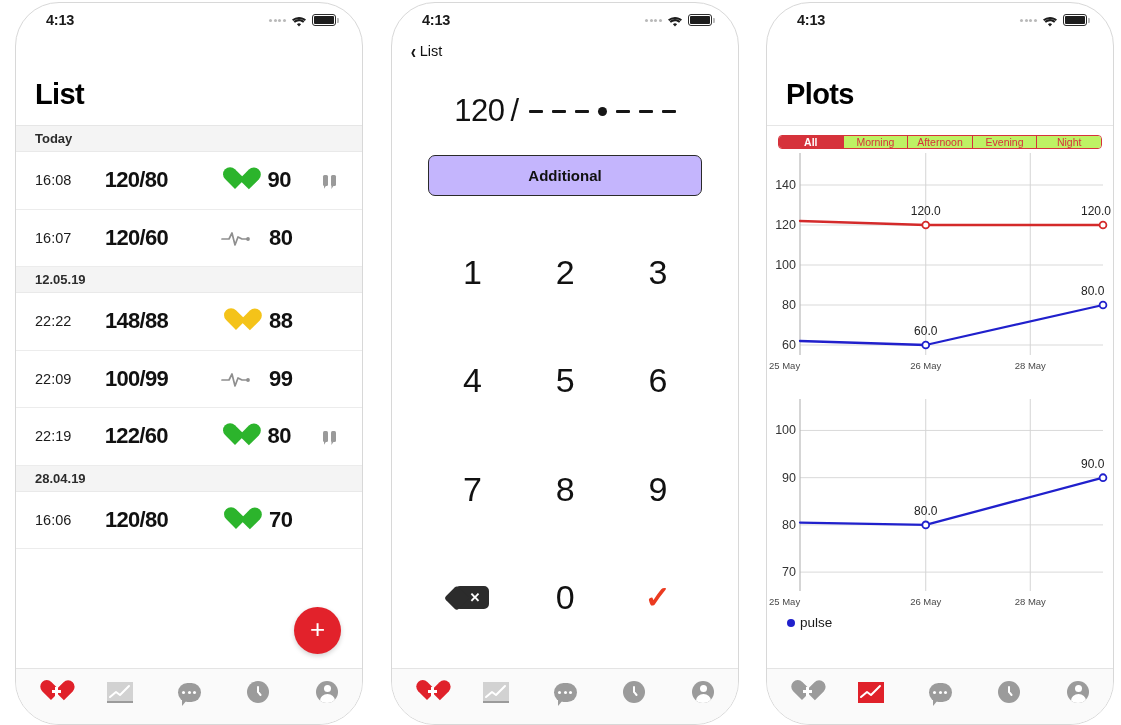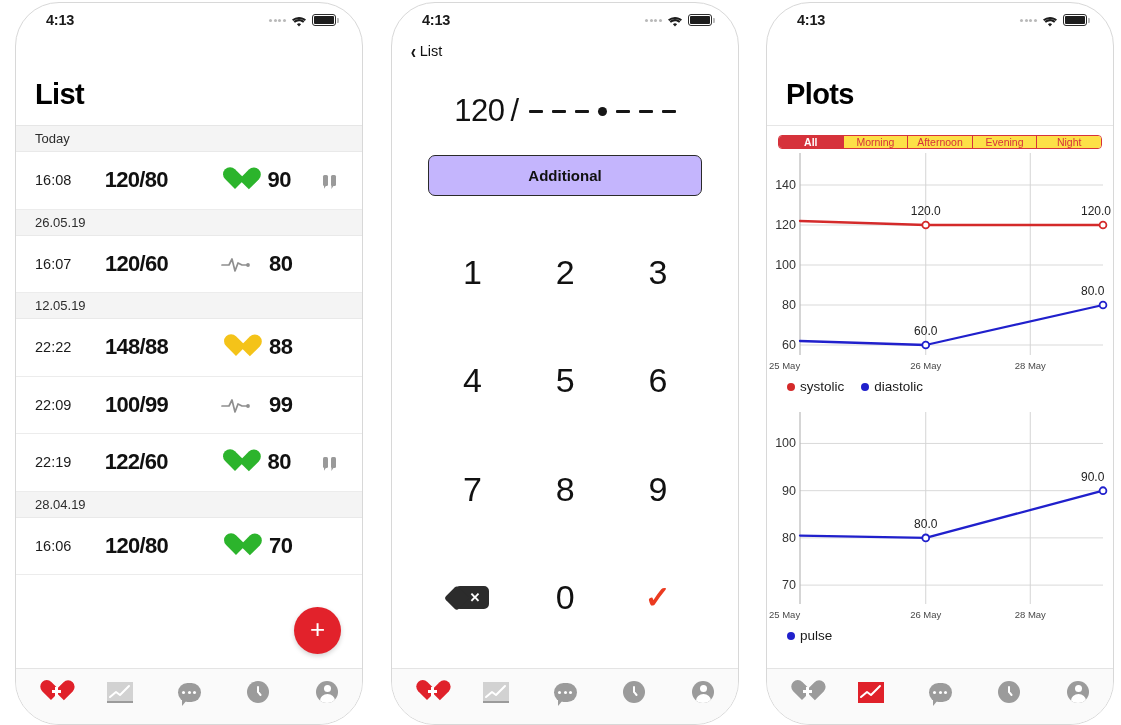--- a/index.html
+++ b/index.html
@@ -93,21 +93,21 @@
   }
   .title-pad-top  { padding-top: 41px; }
   .title-pad-top2 { padding-top: 10px; }
   .title-block { padding-bottom: 14px; border-bottom: 1px solid #e6e6e6; }
 
   
   .list-scroll { flex: 1 1 auto; overflow: hidden; position: relative; }
   .group-head {
     background: #f4f4f4;
     font-size: 13px;
-    font-weight: normal;
+    font-weight: bold;
     color: #2c2c2c;
     padding: 5px 0 5px 19px;
     border-bottom: 1px solid #e9e9e9;
   }
   .row {
     height: 57.5px;
     display: flex;
     align-items: center;
     border-bottom: 1px solid #ececec;
     padding: 0 18px 0 19px;
@@ -280,21 +280,21 @@
     border: 1.1px solid #d6323b;
     border-radius: 4px;
     overflow: hidden;
   }
   .seg {
     flex: 1;
     display: flex; align-items: center; justify-content: center;
     font-size: 10.5px;
     color: #d6323b;
     border-right: 1.1px solid #d6323b;
-    background: #fde047;
+    background: #bef264;
   }
   .seg:last-child { border-right: none; }
   .seg.active { background: #d6323b; color: #fff; font-weight: bold; }
 
   .chart-wrap { position: relative; padding: 0; }
   .chart-svg { display: block; }
   .legend {
     display: flex; gap: 17px; padding-left: 20px; margin-top: -2px;
   }
   .legend-item { display: flex; align-items: center; gap: 5px; font-size: 13.5px; color: #1a1a1a; }
@@ -344,21 +344,20 @@
           </span>
         <span class="c-pulse">90</span>
         <span class="c-note">
             <span class="quote-icon">
               <span></span>
               <span></span>
             </span>
           </span>
       </div>
 
-      <div class="group-head">26.05.19</div>
       <div class="row">
         <span class="c-time">16:07</span>
         <span class="c-bp">120/60</span>
         <span class="c-icon">
           <svg width="30" height="18" viewBox="0 0 30 18">
               <polyline points="1,10 8,10 11,4 14,16 17,8 21,10 26,10" fill="none" stroke="#8f8f8f" stroke-width="1.7" stroke-linejoin="round" stroke-linecap="round"></polyline>
               <circle cx="27" cy="10" r="1.9" fill="#8f8f8f"></circle>
             </svg>
         </span>
         <span class="c-pulse">80</span>
@@ -598,30 +597,20 @@
             <text x="158.745" y="66" text-anchor="middle" font-size="12" fill="#222" font-family="&quot;Liberation Sans&quot;, sans-serif">120.0</text>
             <circle cx="336" cy="76" r="3.4" fill="#fff" stroke="#d42a2a" stroke-width="1.8"></circle>
             <text x="314" y="66" text-anchor="start" font-size="12" fill="#222" font-family="&quot;Liberation Sans&quot;, sans-serif">120.0</text>
             <polyline points="33,192 158.745,196 336,156" fill="none" stroke="#2020cc" stroke-width="2.3" stroke-linejoin="round" stroke-linecap="round"></polyline>
             <circle cx="158.745" cy="196" r="3.4" fill="#fff" stroke="#2020cc" stroke-width="1.8"></circle>
             <text x="158.745" y="186" text-anchor="middle" font-size="12" fill="#222" font-family="&quot;Liberation Sans&quot;, sans-serif">60.0</text>
             <circle cx="336" cy="156" r="3.4" fill="#fff" stroke="#2020cc" stroke-width="1.8"></circle>
             <text x="314" y="146" text-anchor="start" font-size="12" fill="#222" font-family="&quot;Liberation Sans&quot;, sans-serif">80.0</text>
           </svg>
       </div>
-      <div class="legend">
-        <span class="legend-item">
-          <span class="legend-dot" style="background:#d42a2a"></span>
-          <span>systolic</span>
-        </span>
-        <span class="legend-item">
-          <span class="legend-dot" style="background:#2020cc"></span>
-          <span>diastolic</span>
-        </span>
-      </div>
 
       <div class="chart-wrap" style="margin-top:14px">
         <svg class="chart-svg" id="chart2" width="348" height="222" viewBox="0 0 348 222">
             <line x1="33" y1="177.11111111111111" x2="336" y2="177.11111111111111" stroke="#d9d9d9" stroke-width="1"></line>
             <text x="29" y="181.11111111111111" text-anchor="end" font-size="12.5" fill="#333" font-family="&quot;Liberation Sans&quot;, sans-serif">70</text>
             <line x1="33" y1="129.88888888888889" x2="336" y2="129.88888888888889" stroke="#d9d9d9" stroke-width="1"></line>
             <text x="29" y="133.88888888888889" text-anchor="end" font-size="12.5" fill="#333" font-family="&quot;Liberation Sans&quot;, sans-serif">80</text>
             <line x1="33" y1="82.66666666666667" x2="336" y2="82.66666666666667" stroke="#d9d9d9" stroke-width="1"></line>
             <text x="29" y="86.66666666666667" text-anchor="end" font-size="12.5" fill="#333" font-family="&quot;Liberation Sans&quot;, sans-serif">90</text>
             <line x1="33" y1="35.44444444444446" x2="336" y2="35.44444444444446" stroke="#d9d9d9" stroke-width="1"></line>

